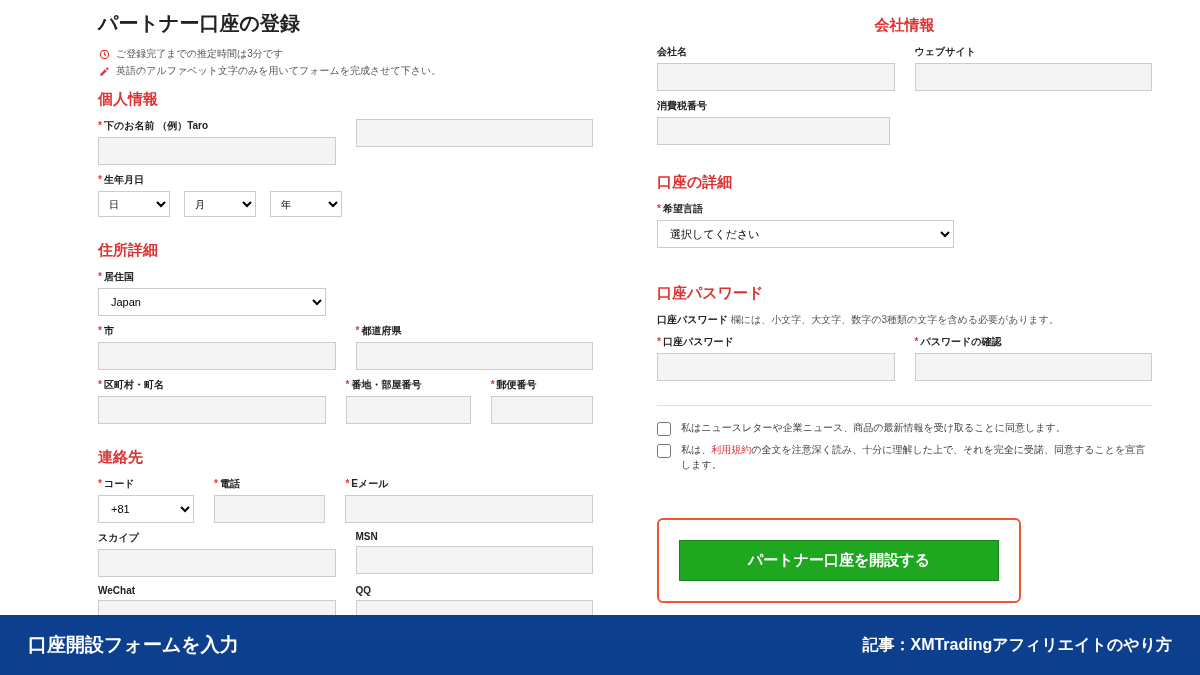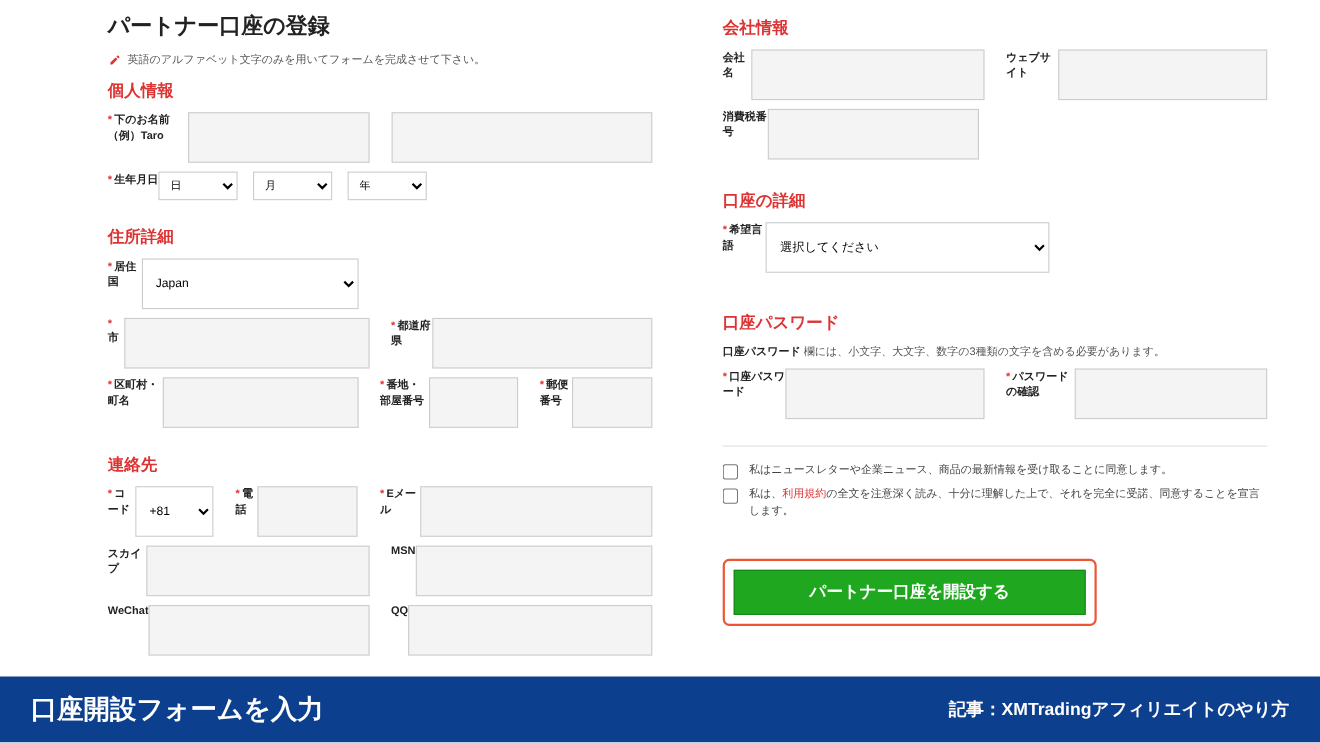--- a/index.html
+++ b/index.html
@@ -6,51 +6,60 @@
 body { font-family: "Hiragino Sans", "Yu Gothic", Meiryo, sans-serif; background: #fff; color: #333; }
 .wrapper { width: 1200px; height: 675px; position: relative; overflow: hidden; }
 .form-area { display: flex; padding: 10px 48px 0 98px; gap: 64px; }
 .col { flex: 1; }
 .page-title { font-size: 20px; font-weight: 600; margin-bottom: 10px; color: #222; }
 .notice { font-size: 10px; color: #555; margin-bottom: 3px; display: flex; align-items: center; gap: 6px; }
 .notice .ico { width: 12px; height: 12px; display: inline-flex; align-items: center; justify-content: center; color: #d33; }
 .section-title { color: #d33; font-size: 15px; font-weight: 600; margin-top: 24px; margin-bottom: 10px; }
 .section-title.first { margin-top: 12px; }
 .row { display: flex; gap: 20px; margin-bottom: 8px; }
-.field { flex: 1; display: flex; flex-direction: row; }
+.field { flex: 1; display: flex; flex-direction: column; }
 label { font-size: 10px; font-weight: 600; color: #222; margin-bottom: 4px; }
 label .req { color: #d33; margin-right: 2px; }
-input.text, select.wide { height: 46px; border: 1px solid #ccc; background: #f4f4f4; padding: 0 8px; font-size: 11px; width: 100%; }
+input.text, select.wide { height: 28px; border: 1px solid #ccc; background: #f4f4f4; padding: 0 8px; font-size: 11px; width: 100%; }
 select.small { height: 26px; border: 1px solid #ccc; background: #fff; font-size: 10px; padding: 0 6px; }
 select.wide { background: #fff; }
 .dob-row { display: flex; gap: 14px; }
 .dob-row select { width: 72px; }
 .help { font-size: 10px; color: #555; margin-bottom: 8px; }
 .help b { color: #222; font-weight: 600; }
 .checkbox-row { display: flex; gap: 10px; align-items: flex-start; margin-top: 6px; font-size: 10px; color: #444; line-height: 1.5; }
 .checkbox-row input { margin-top: 2px; width: 14px; height: 14px; flex-shrink: 0; }
 .checkbox-row .link { color: #d33; }
 hr.sep { border: none; border-top: 1px solid #e0e0e0; margin: 24px 0 14px; }
 .submit-wrap { margin-top: 36px; }
-.submit-outer { border: 2px solid #e53; border-radius: 6px; padding: 8px; display: inline-block; }
+.submit-outer { border: 2px solid #e53; border-radius: 6px; padding: 20px; display: inline-block; margin-top: 10px; }
 .submit-btn { background: #1fa81f; color: #fff; border: 1px solid #188618; font-size: 15px; font-weight: 600; padding: 10px 34px; cursor: pointer; min-width: 320px; }
 .footer-bar { position: absolute; left: 0; right: 0; bottom: 0; height: 60px; background: #0d3f8f; color: #fff; display: flex; align-items: center; justify-content: space-between; padding: 0 28px; font-weight: 700; }
-.footer-bar .left { font-size: 24px; }
+.footer-bar .left { font-size: 19px; }
 .footer-bar .right { font-size: 16px; padding-left: 16px; }
-.section-title.top-right { margin-top: 6px; }
+.section-title.top-right { margin-top: 6px; text-align: center; }
 .contact-row .field.code { flex: 0 0 96px; }
 </style>
 </head>
 <body>
 <div class="wrapper">
 
 <div class="form-area">
 
   <div class="col">
     <h1 class="page-title">パートナー口座の登録</h1>
+    <div class="notice">
+      <span class="ico">
+        <svg width="11" height="11" viewBox="0 0 24 24" fill="none" stroke="#d33" stroke-width="2.5">
+              <circle cx="12" cy="12" r="9"></circle>
+              <path d="M12 7v5l3 2"></path>
+            </svg>
+      </span>
+      <span>ご登録完了までの推定時間は3分です</span>
+    </div>
     <div class="notice">
       <span class="ico">
         <svg width="11" height="11" viewBox="0 0 24 24" fill="#d33">
               <path d="M3 17.25V21h3.75L17 10.75l-3.75-3.75L3 17.25zM20.7 7.04a1 1 0 0 0 0-1.41l-2.34-2.34a1 1 0 0 0-1.41 0L15 5.24 18.76 9l1.95-1.96z"></path>
             </svg>
       </span>
       <span>英語のアルファベット文字のみを用いてフォームを完成させて下さい。</span>
     </div>
 
     <div class="section-title first">個人情報</div>

